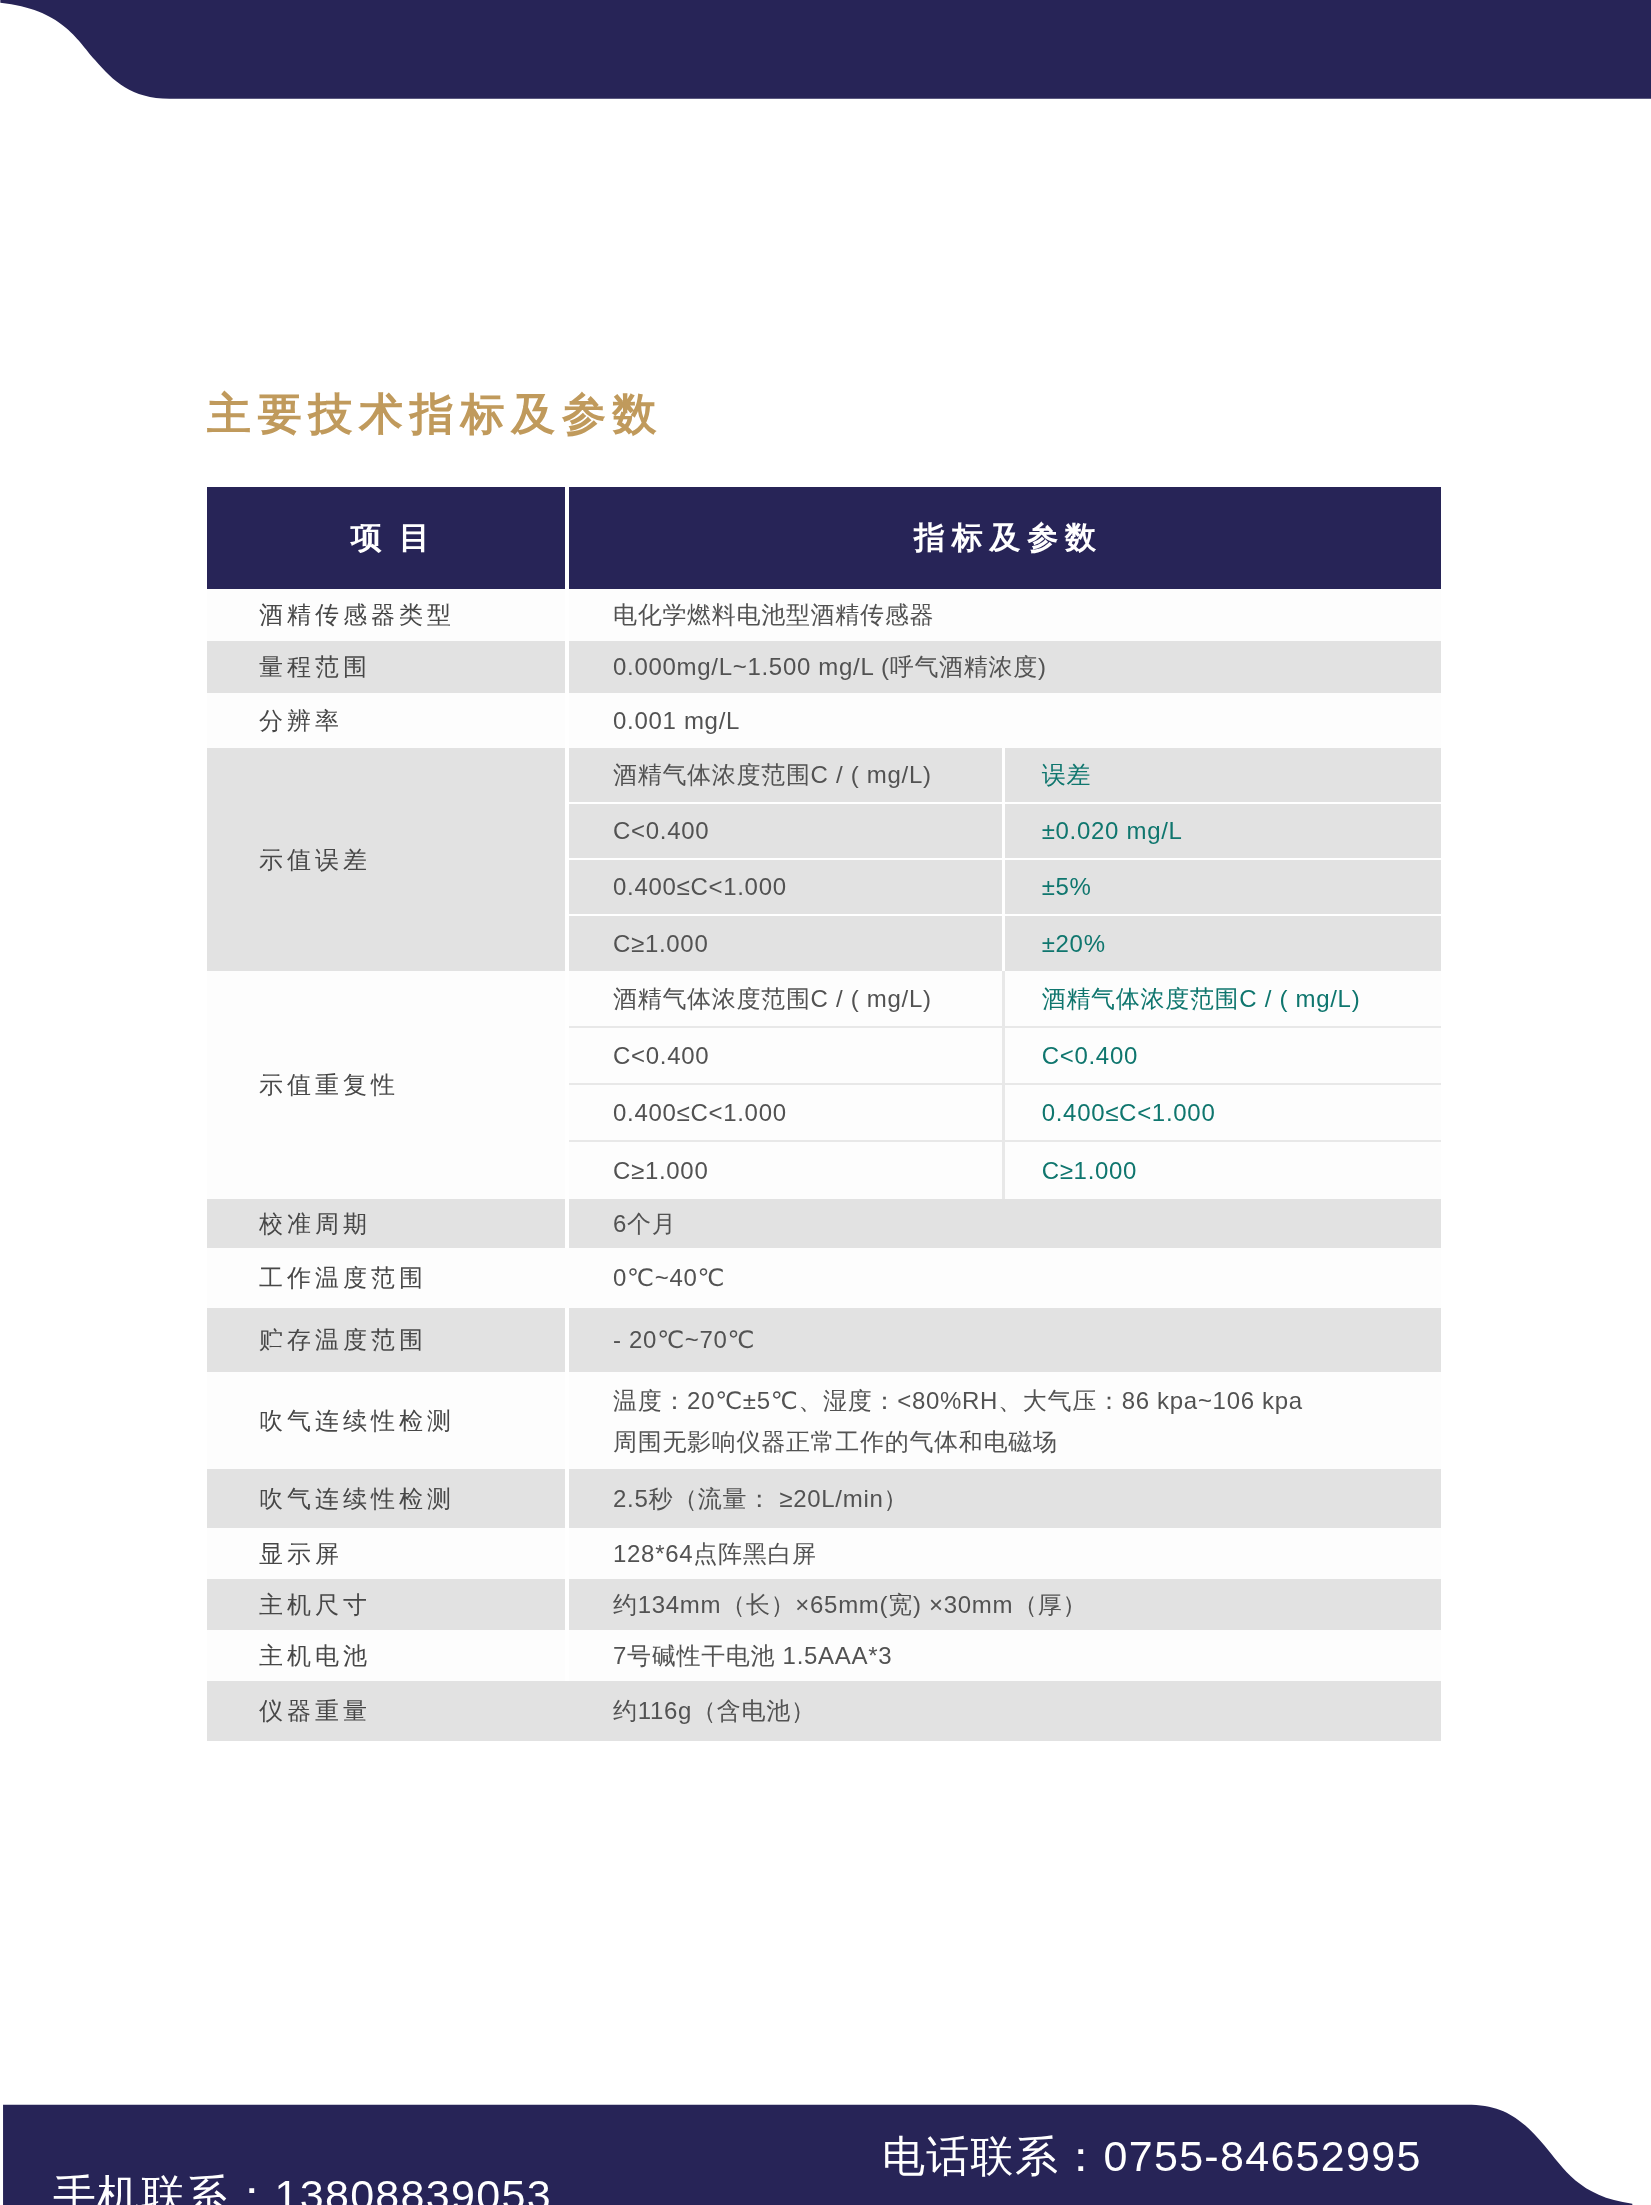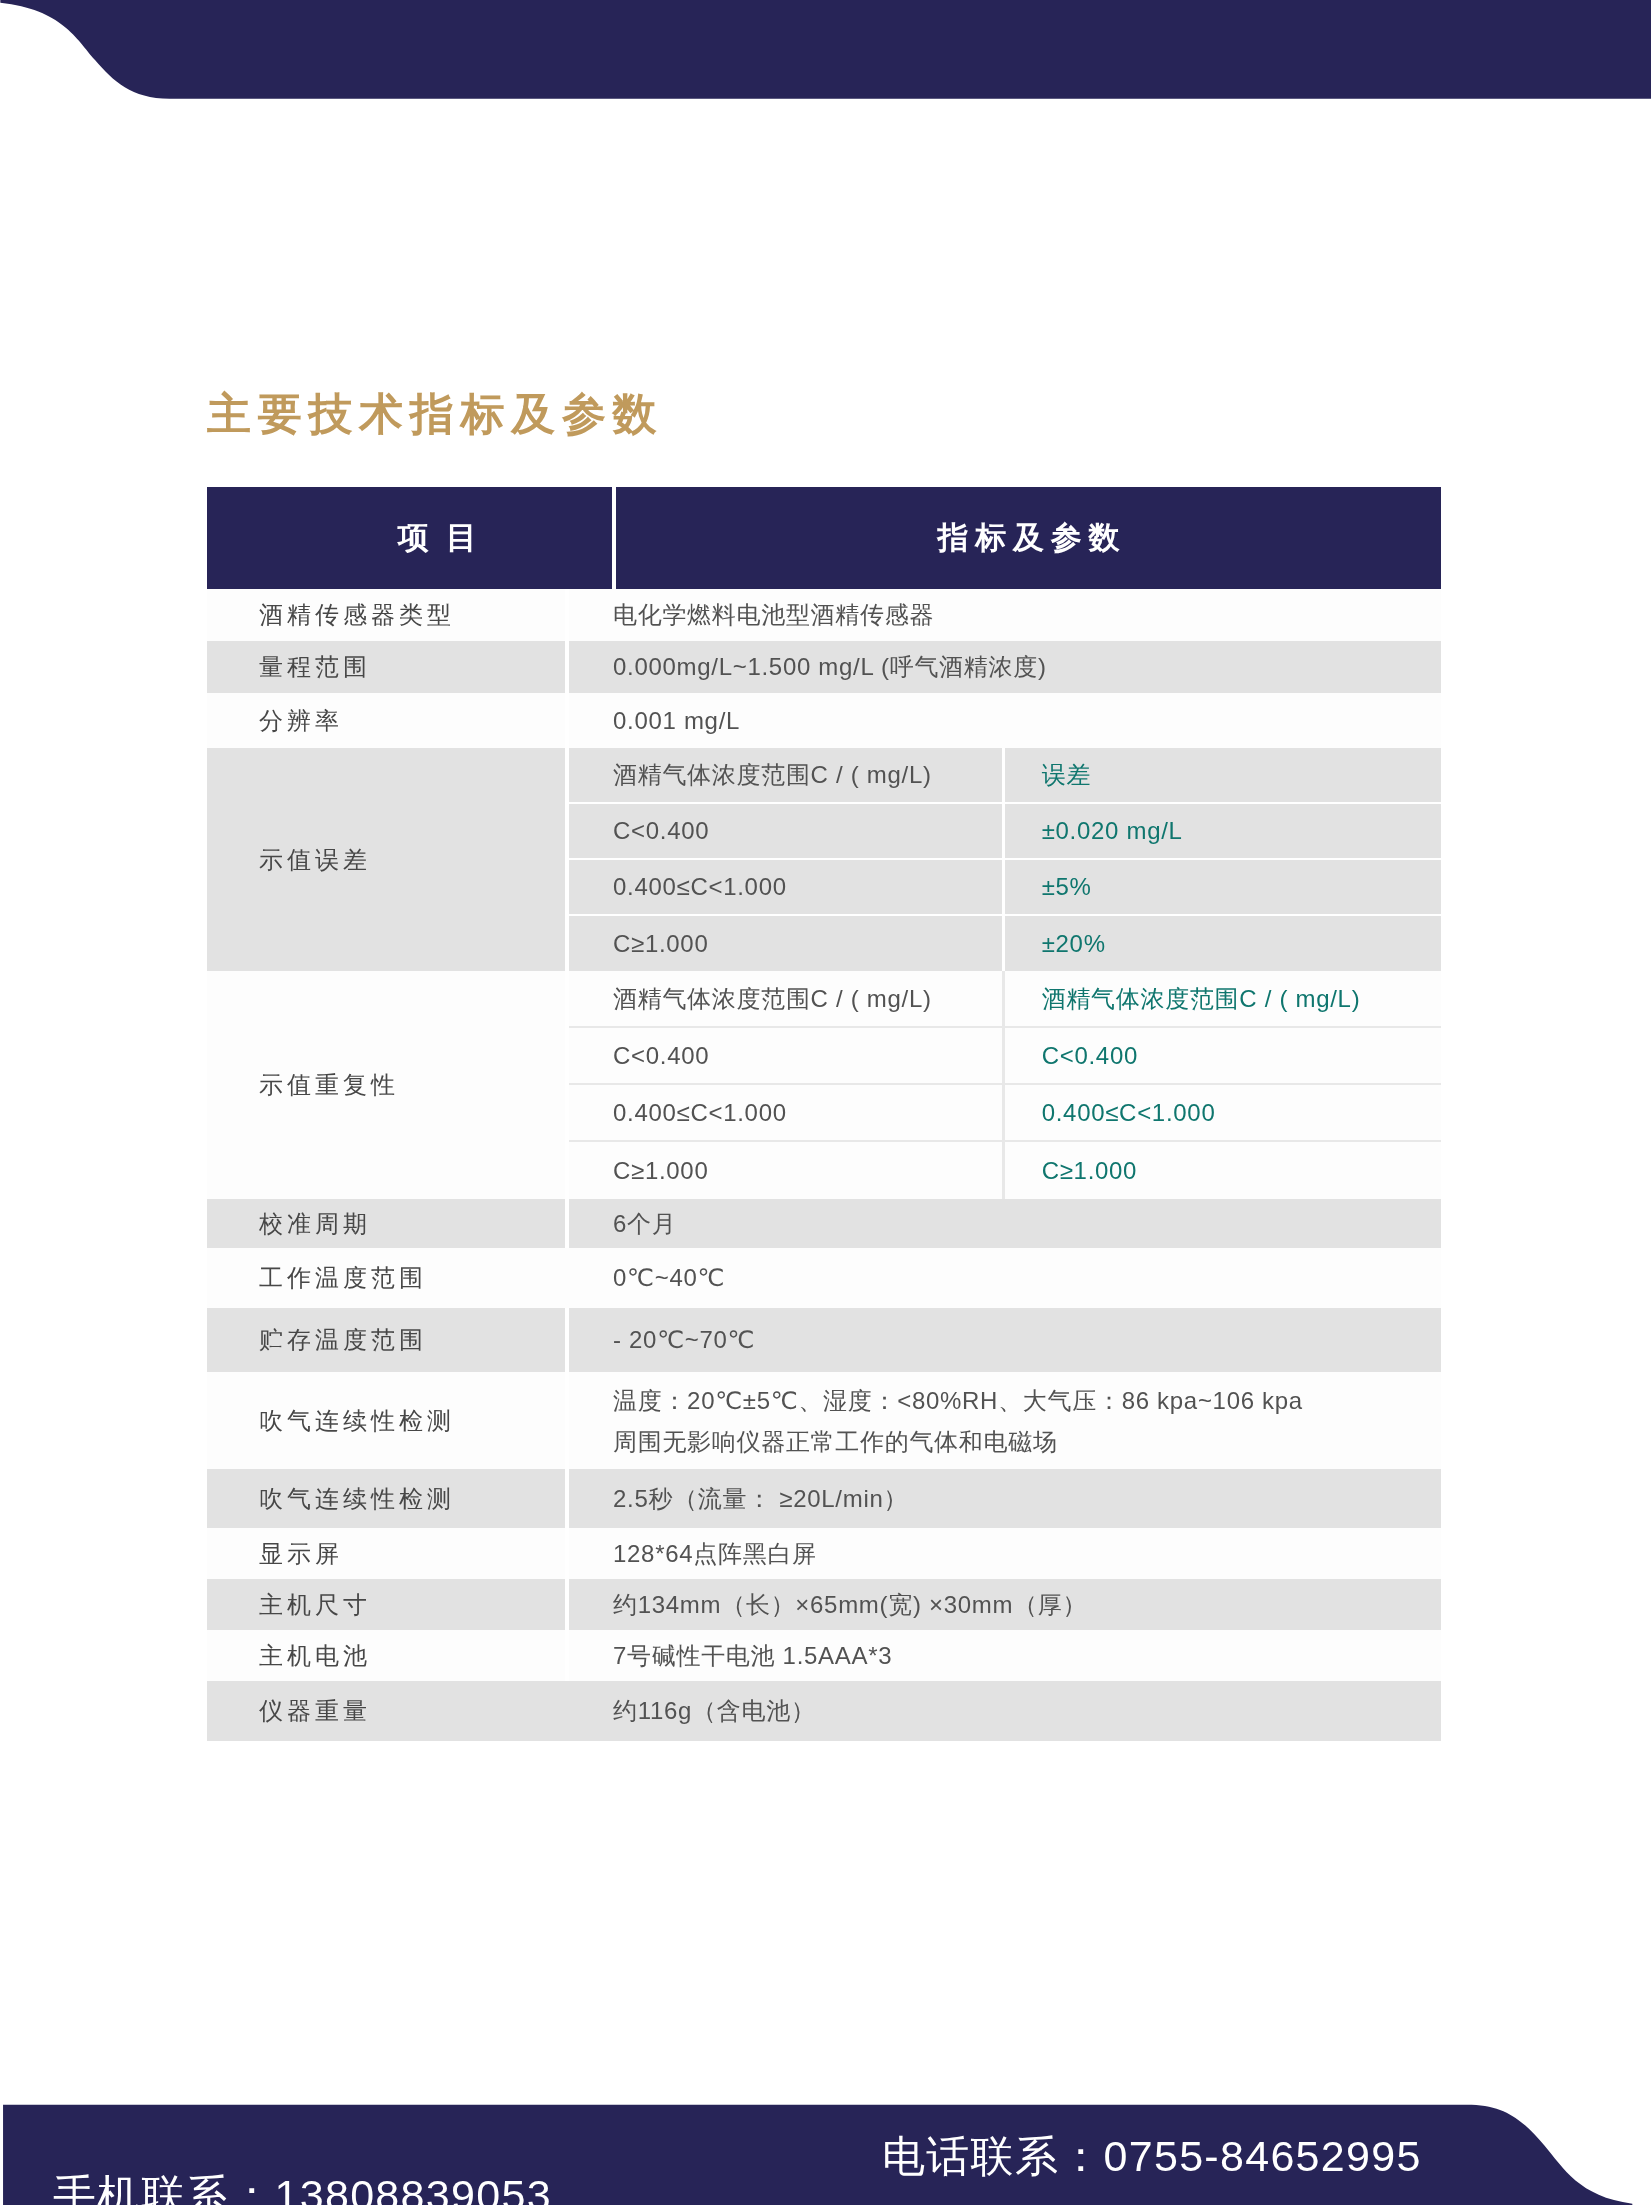--- a/index.html
+++ b/index.html
@@ -15,21 +15,21 @@
   
   .page-title{
     position:absolute;left:207px;top:385px;
     font-size:44px;font-weight:700;color:#c09a5c;letter-spacing:6.7px;
   }
   
   .spec-table{position:absolute;left:207px;top:487px;width:1234px;}
   .thead{display:flex;height:102px;background:#272457;}
   .th{display:flex;align-items:center;justify-content:center;
       color:#ffffff;font-size:31px;font-weight:700;}
-  .th1{width:358px;letter-spacing:17.3px;padding-left:26px;box-sizing:border-box;margin-left:47px;}
+  .th1{width:358px;letter-spacing:17.3px;padding-left:26px;box-sizing:border-box;}
   .th2{flex:1;letter-spacing:6.7px;padding-left:6.7px;box-sizing:border-box;}
   .vdiv{width:4px;background:#ffffff;flex:0 0 4px;}
   .row{display:flex;}
   .bg-gray{background:#e2e2e2;}
   .bg-white{background:#fdfdfd;}
   .cell-label{
     width:358px;box-sizing:border-box;flex:0 0 358px;
     display:flex;align-items:center;padding-left:52px;
     font-size:24px;color:#474747;letter-spacing:4px;
   }

